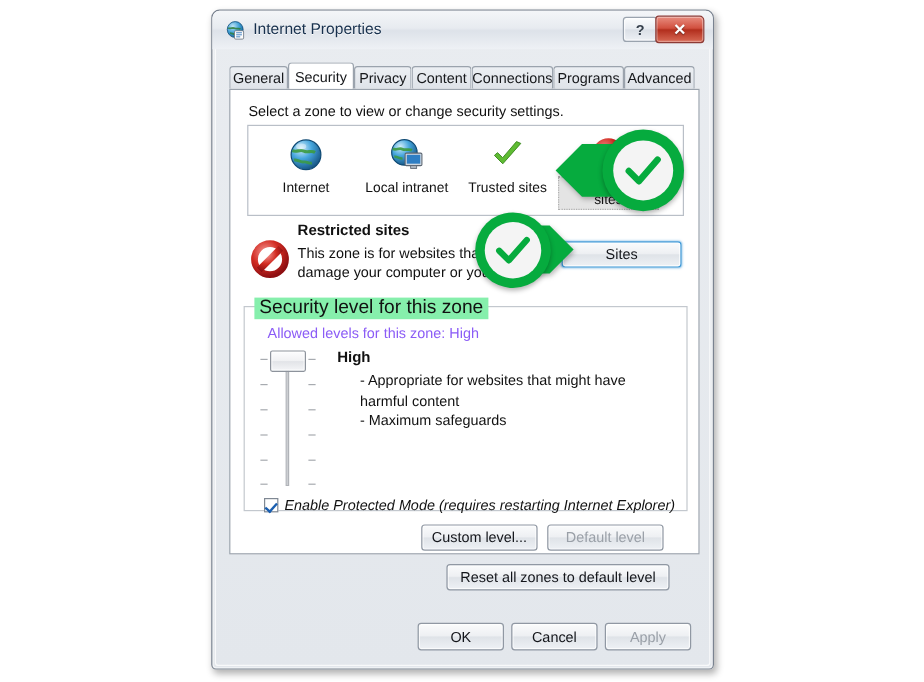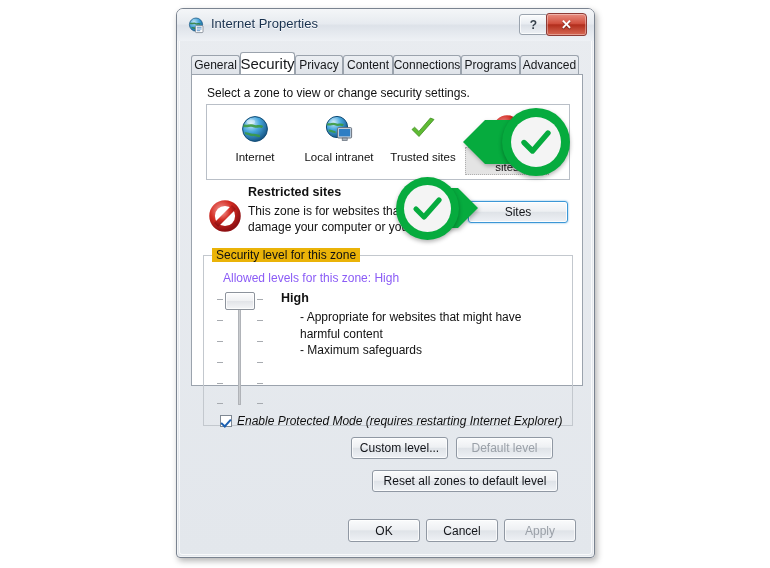--- a/index.html
+++ b/index.html
@@ -78,26 +78,26 @@
     font-size:12px; color:#16181b;
     display:flex; align-items:center; justify-content:center;
     box-sizing:border-box; cursor:default;
     padding:0 5px;
   }
   .tab.active{
     height:22px;
     background:#ffffff;
     border-color:#9ba3ad;
     z-index:5;
-    font-size:15px;
+    font-size:12px;
   }
 
   
   .panel{
-    position:absolute; left:14px; top:65px; width:392px; height:312px;
+    position:absolute; left:14px; top:65px; width:392px; height:388px;
     background:#ffffff;
     border:1px solid #9ba3ad;
     box-sizing:border-box;
   }
 
   .hint{
     position:absolute; left:15px; top:11px;
     font-size:12px; color:#111; white-space:nowrap;
   }
 
@@ -146,22 +146,22 @@
   }
   .btn-sites{ position:absolute; right:2px; top:16px; width:100px; height:22px; }
 
   
   .group{
     position:absolute; left:11px; top:180px; width:370px; height:171px;
     border:1px solid #c3c8ce; box-sizing:border-box;
   }
   .group-title{
     position:absolute; left:20px; top:173px;
-    background:#eab308; padding:0 4px;
-    font-size:12px; color:#111;
+    background:#86efac; padding:0 4px;
+    font-size:16px; color:#111;
   }
   .allowed{
     position:absolute; left:31px; top:196px;
     font-size:12px; color:#8b5cf6;
   }
 
   
   .slider{ position:absolute; left:22px; top:216px; width:52px; height:116px; }
   .slider-track{
     position:absolute; left:24px; top:10px; width:3px; height:104px;

